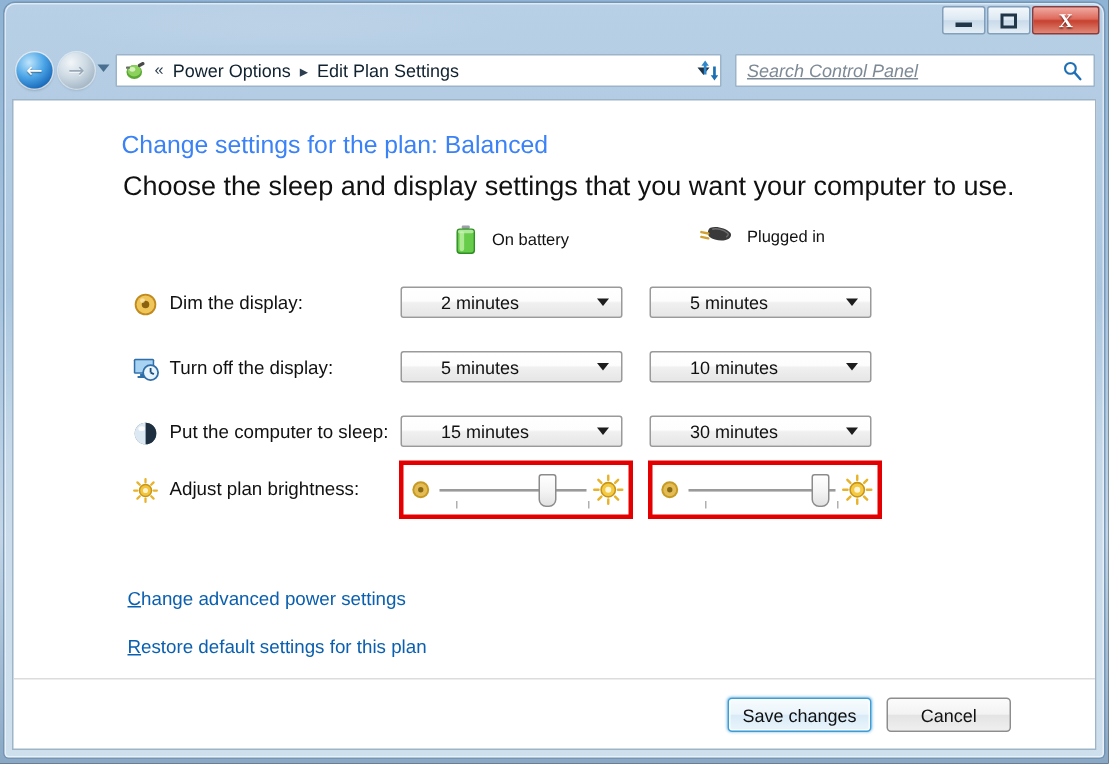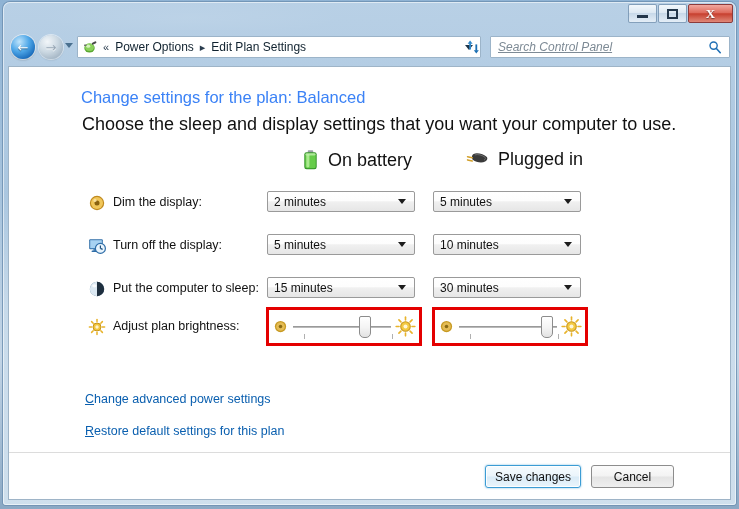--- a/index.html
+++ b/index.html
@@ -211,21 +211,21 @@
   .col-header {
     position: absolute;
     top: 82px;
     display: flex;
     align-items: center;
     gap: 9px;
   }
   #col-header-battery { left: 293px; }
   #col-header-plugged { left: 456px; }
   .col-header-label {
-    font-size: 18px;
+    font-size: 11px;
     color: #111;
     white-space: nowrap;
     font-family: "Liberation Sans", sans-serif;
   }
 
   
   .setting-row {
     position: absolute;
     left: 0; width: 723px; height: 30px;
   }
@@ -251,20 +251,21 @@
   .combo {
     position: absolute;
     top: 0;
     width: 148px; height: 21px;
     box-sizing: border-box;
     border: 1px solid #9a9a9a;
     border-radius: 2px;
     background: linear-gradient(180deg,#ffffff 0%, #fdfdfd 45%, #f0f0f0 52%, #e6e6e6 100%);
     display: flex; align-items: center;
     cursor: default;
+    padding-left: 20px;
   }
   .combo.battery { left: 258px; }
   .combo.plugged { left: 424px; }
   .combo-value {
     margin-left: 6px;
     font-size: 12px;
     color: #111;
     white-space: nowrap;
     font-family: "Liberation Sans", sans-serif;
   }

